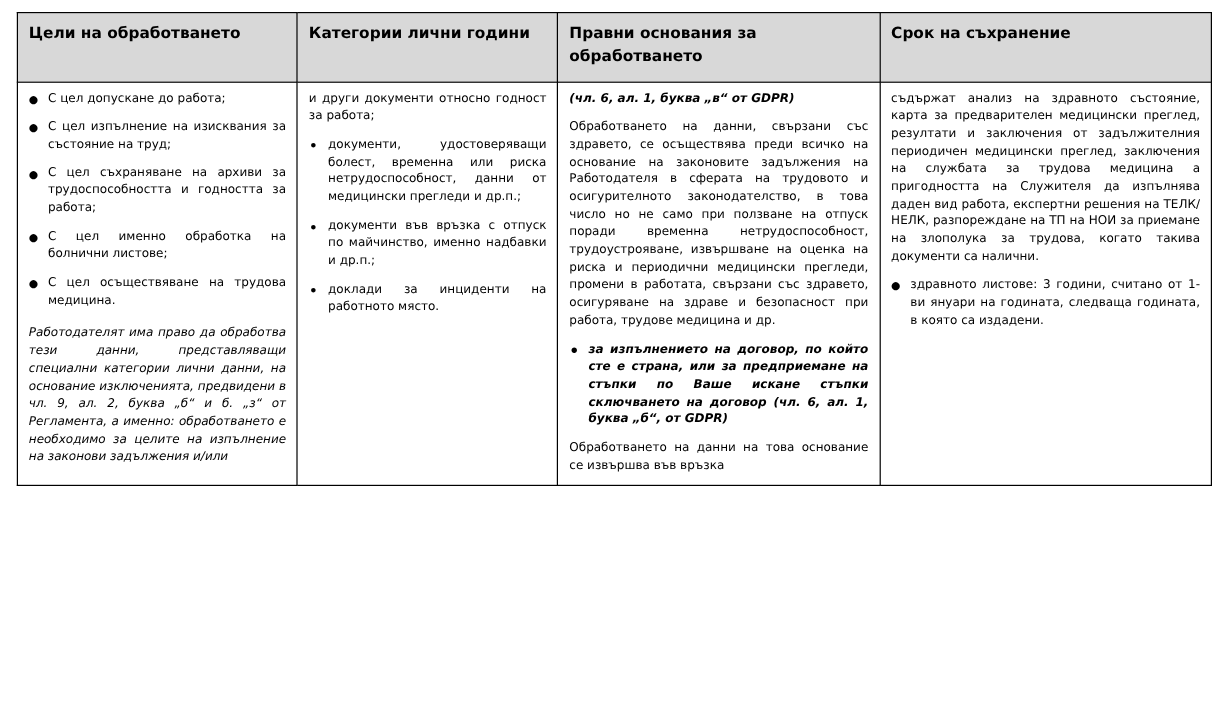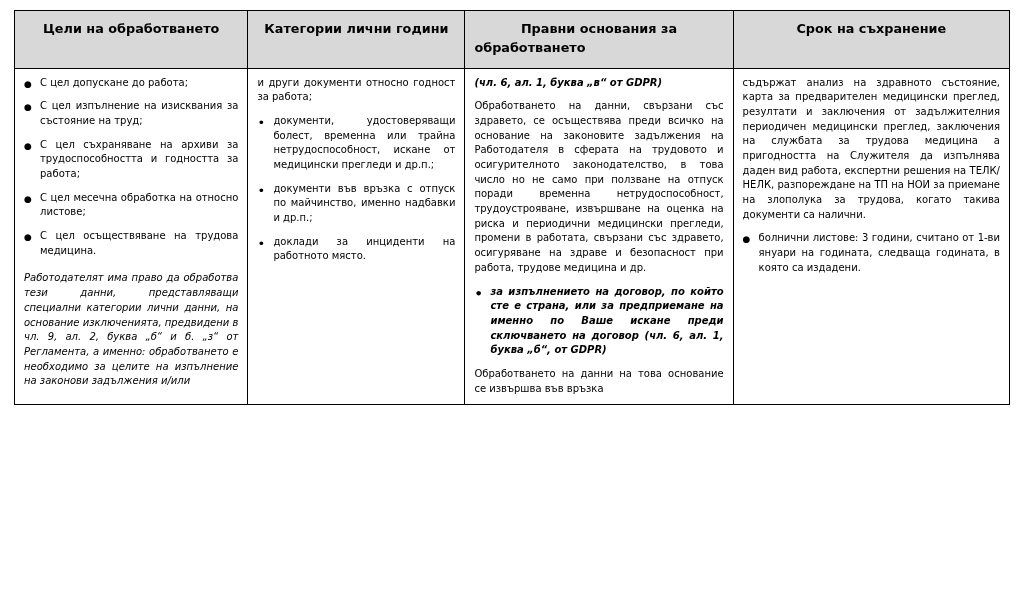--- a/index.html
+++ b/index.html
@@ -30,21 +30,21 @@
   table.gdpr-table td {
     border: 1px solid #000000;
     vertical-align: top;
     padding: 7px 9px 8px 9px;
     font-size: 10px;
     line-height: 1.47;
   }
   table.gdpr-table th {
     background: #d8d8d8;
     font-weight: bold;
-    text-align: center;
+    text-align: left;
     font-size: 12.8px;
     padding-top: 9px;
     padding-bottom: 10px;
   }
   th.col-justify {
     text-align: justify;
     text-align-last: justify;
     margin-top: 37px;
   }
   .col1 { width: 228px; }
@@ -107,46 +107,46 @@
         <th>Срок на съхранение</th>
       </tr>
     </thead>
     <tbody>
       <tr>
         <td>
           <ul class="bullet-list">
             <li>С цел допускане до работа;</li>
             <li>С цел изпълнение на изисквания за състояние на труд;</li>
             <li>С цел съхраняване на архиви за трудоспособността и годността за работа;</li>
-            <li>С цел месечна обработка на относно листове;</li>
+            <li>С цел именно обработка на болнични листове;</li>
             <li>С цел осъществяване на трудова медицина.</li>
           </ul>
           <p class="italic indent-block">Работодателят има право да обработва тези данни, представляващи специални категории лични данни, на основание изключенията, предвидени в чл. 9, ал. 2, буква „б“ и б. „з“ от Регламента, а именно: обработването е необходимо за целите на изпълнение на законови задължения и/или</p>
         </td>
 
         <td>
           <p>и други документи относно годност за работа;</p>
           <ul class="bullet-list small-dot">
-            <li>документи, удостоверяващи болест, временна или трайна нетрудоспособност, искане от медицински прегледи и др.п.;</li>
+            <li>документи, удостоверяващи болест, временна или риска нетрудоспособност, данни от медицински прегледи и др.п.;</li>
             <li>документи във връзка с отпуск по майчинство, именно надбавки и др.п.;</li>
             <li>доклади за инциденти на работното място.</li>
           </ul>
         </td>
 
         <td>
           <p class="bold-italic">(чл. 6, ал. 1, буква „в“ от GDPR)</p>
           <p>Обработването на данни, свързани със здравето, се осъществява преди всичко на основание на законовите задължения на Работодателя в сферата на трудовото и осигурителното законодателство, в това число но не само при ползване на отпуск поради временна нетрудоспособност, трудоустрояване, извършване на оценка на риска и периодични медицински прегледи, промени в работата, свързани със здравето, осигуряване на здраве и безопасност при работа, трудове медицина и др.</p>
           <ul class="bullet-list small-dot">
-            <li class="bold-italic">за изпълнението на договор, по който сте е страна, или за предприемане на именно по Ваше искане преди сключването на договор (чл. 6, ал. 1, буква „б“, от GDPR)</li>
+            <li class="bold-italic">за изпълнението на договор, по който сте е страна, или за предприемане на стъпки по Ваше искане стъпки сключването на договор (чл. 6, ал. 1, буква „б“, от GDPR)</li>
           </ul>
           <p style="margin-top:9px;">Обработването на данни на това основание се извършва във връзка</p>
         </td>
 
         <td>
           <p>съдържат анализ на здравното състояние, карта за предварителен медицински преглед, резултати и заключения от задължителния периодичен медицински преглед, заключения на службата за трудова медицина а пригодността на Служителя да изпълнява даден вид работа, експертни решения на ТЕЛК/НЕЛК, разпореждане на ТП на НОИ за приемане на злополука за трудова, когато такива документи са налични.</p>
           <ul class="bullet-list">
-            <li><span>болнични листове: </span><span class="bold">3 години,</span><span> считано от 1-ви януари на годината, следваща годината, в която са издадени.</span></li>
+            <li><span>здравното листове: </span><span class="bold">3 години,</span><span> считано от 1-ви януари на годината, следваща годината, в която са издадени.</span></li>
           </ul>
         </td>
       </tr>
     </tbody>
   </table>
 </div>
 
 </body></html>

